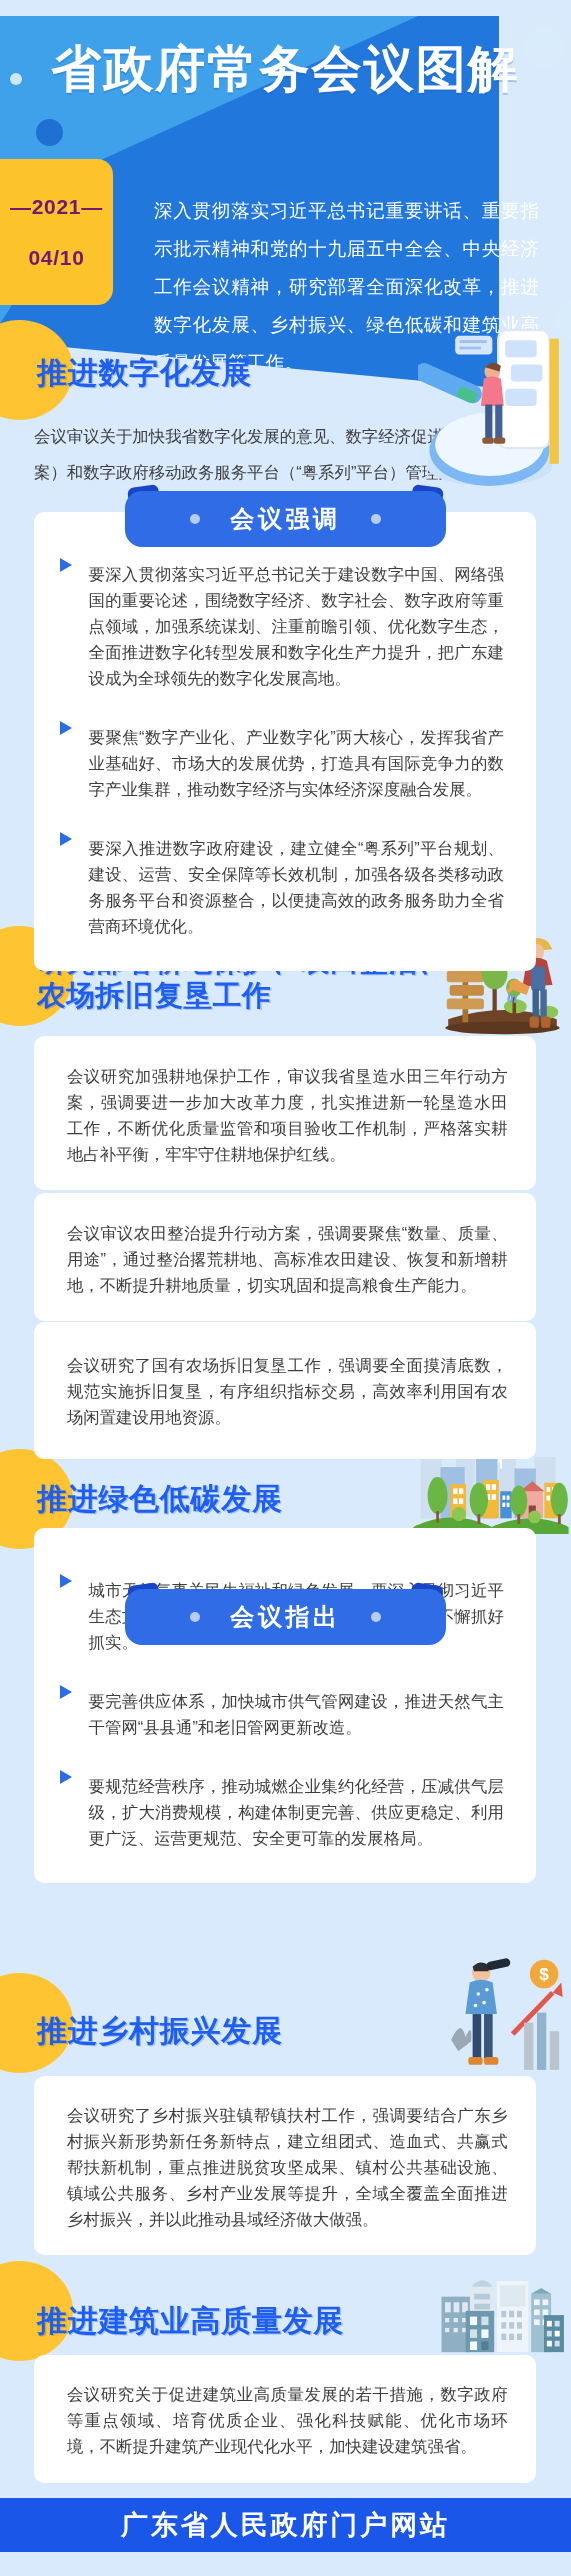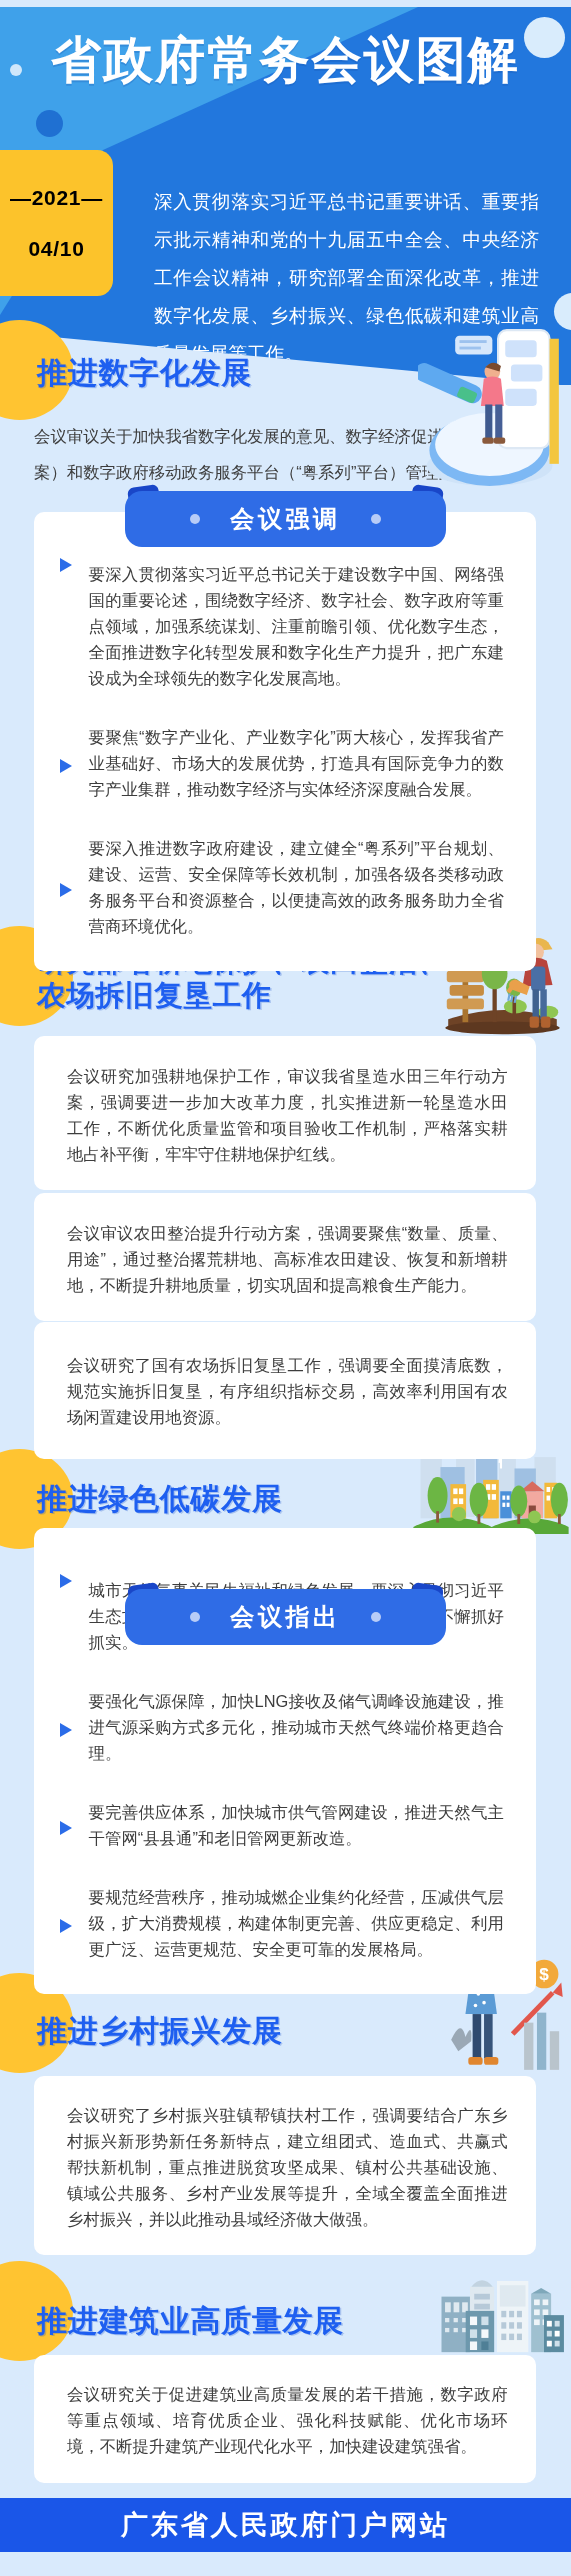--- a/index.html
+++ b/index.html
@@ -1,34 +1,34 @@
 <!DOCTYPE html>
 <html style="font-size:11.4px"><head>
 <meta charset="utf-8">
 <style>
   html,body{margin:0;padding:0;background:#e8eef5;}
   .canvas{position:relative;width:571px;height:2576px;overflow:hidden;
     background:#d9eafc;font-family:"Liberation Sans","DejaVu Sans",sans-serif;}
 
   
-  .header{position:absolute;top:7px;left:0;width:571px;height:378px;background:#3fa1ea;}
+  .header{position:absolute;top:16px;left:0;width:499px;height:378px;background:#3fa1ea;}
   .header-dark{position:absolute;inset:0;background:#2277dd;
     clip-path:polygon(418px 0,571px 0,571px 378px,0 378px,0 308px,103px 143px);}
   .header-bottom-tri{position:absolute;inset:0;background:#d9eafc;
     clip-path:polygon(0 325px,571px 379px,571px 379px,0 379px);}
   .hdr-circle{position:absolute;border-radius:50%;}
   .c-big{left:524px;top:10px;width:41px;height:41px;background:#d9ecfc;}
   .c-small{left:10px;top:57px;width:12px;height:12px;background:#cfe7fb;}
   .c-mid{left:36px;top:103px;width:27px;height:27px;background:#1f70d2;}
   .c-edge{left:554px;top:286px;width:37px;height:37px;background:#d9ecfc;}
   .main-title{position:absolute;top:20px;left:0;width:571px;text-align:center;
     color:#fff;font-size:50px;font-weight:800;letter-spacing:2.1px;
     text-shadow:0 2.1px 0 rgba(20,80,170,.25);}
   .date-card{position:absolute;left:0;top:143px;width:113px;height:146px;
-    background:#fcc32b;border-radius:0 15.7px 15.7px 0;color:#000000;font-weight:800;
+    background:#fcc32b;border-radius:0 15.7px 15.7px 0;color:#701a75;font-weight:800;
     display:flex;flex-direction:column;align-items:center;justify-content:center;gap:27px;
     font-size:21px;letter-spacing:0.7px;}
   .intro{position:absolute;left:154px;top:176px;width:385px;color:#fff;
     font-size:18.6px;line-height:38px;text-align:justify;}
 
   
   .blob{position:absolute;width:107px;height:100px;border-radius:50%;background:#ffc431;left:-34px;}
   .sec-head{position:absolute;left:37px;color:#1e5ff0;font-weight:700;font-size:30px;
     text-shadow:1.4px 1.4px 0 rgba(21,74,198,.25);letter-spacing:0.7px;}
   .sec-head.two-line{font-size:28.6px;line-height:34px;width:478px;}
@@ -39,21 +39,21 @@
   .fold.r{right:4.3px;transform:rotate(8deg);}
   .ribbon .body{position:absolute;inset:0;background:#2f6ce6;border-radius:17px;
     display:flex;align-items:center;justify-content:center;gap:30px;}
   .ribbon .txt{color:#fff;font-size:24px;font-weight:800;letter-spacing:3.6px;}
   .ribbon .dot{width:10.7px;height:10.7px;border-radius:50%;background:#b8ccf7;}
   .card{position:absolute;left:34px;width:502px;background:#fff;border-radius:10px;
     box-sizing:border-box;padding:28.6px 24px 24px 26px;z-index:2;}
   .card.under-ribbon{padding-top:41px;}
   .para{color:#3d3d3d;font-size:16.4px;line-height:26px;text-align:justify;margin:0 4.3px;}
   .bullet{display:flex;align-items:flex-start;gap:8.6px;}
-  .bullet + .bullet{margin-top:17px;align-items:center;}
+  .bullet + .bullet{margin-top:17px;}
   .tri{flex:0 0 auto;width:0;height:0;margin-top:5px;
     border-left:12px solid #2b6ce8;border-top:7.9px solid transparent;border-bottom:7.9px solid transparent;}
   .bullet .para{flex:1;margin:8px;}
   .illus{position:absolute;z-index:1;}
 
   
   .footer{position:absolute;left:0;top:2498px;width:571px;height:54px;background:#1a56e8;
     display:flex;align-items:center;justify-content:center;color:#fff;
     font-size:27px;font-weight:800;letter-spacing:2.9px;}
 </style>
@@ -226,24 +226,20 @@
       <span class="dot"></span>
       <span class="txt">会议指出</span>
       <span class="dot"></span>
     </div>
   </div>
 
   <div class="card under-ribbon" style="top:1528px">
     <div class="bullet">
       <span class="tri"></span>
       <p class="para">城市天然气事关民生福祉和绿色发展，要深入贯彻习近平生态文明思想和以人民为中心的发展思想，坚持不懈抓好抓实。</p>
-    </div>
-    <div class="bullet">
-      <span class="tri"></span>
-      <p class="para">要强化气源保障，加快LNG接收及储气调峰设施建设，推进气源采购方式多元化，推动城市天然气终端价格更趋合理。</p>
     </div>
     <div class="bullet">
       <span class="tri"></span>
       <p class="para">要完善供应体系，加快城市供气管网建设，推进天然气主干管网“县县通”和老旧管网更新改造。</p>
     </div>
     <div class="bullet">
       <span class="tri"></span>
       <p class="para">要规范经营秩序，推动城燃企业集约化经营，压减供气层级，扩大消费规模，构建体制更完善、供应更稳定、利用更广泛、运营更规范、安全更可靠的发展格局。</p>
     </div>
   </div>

